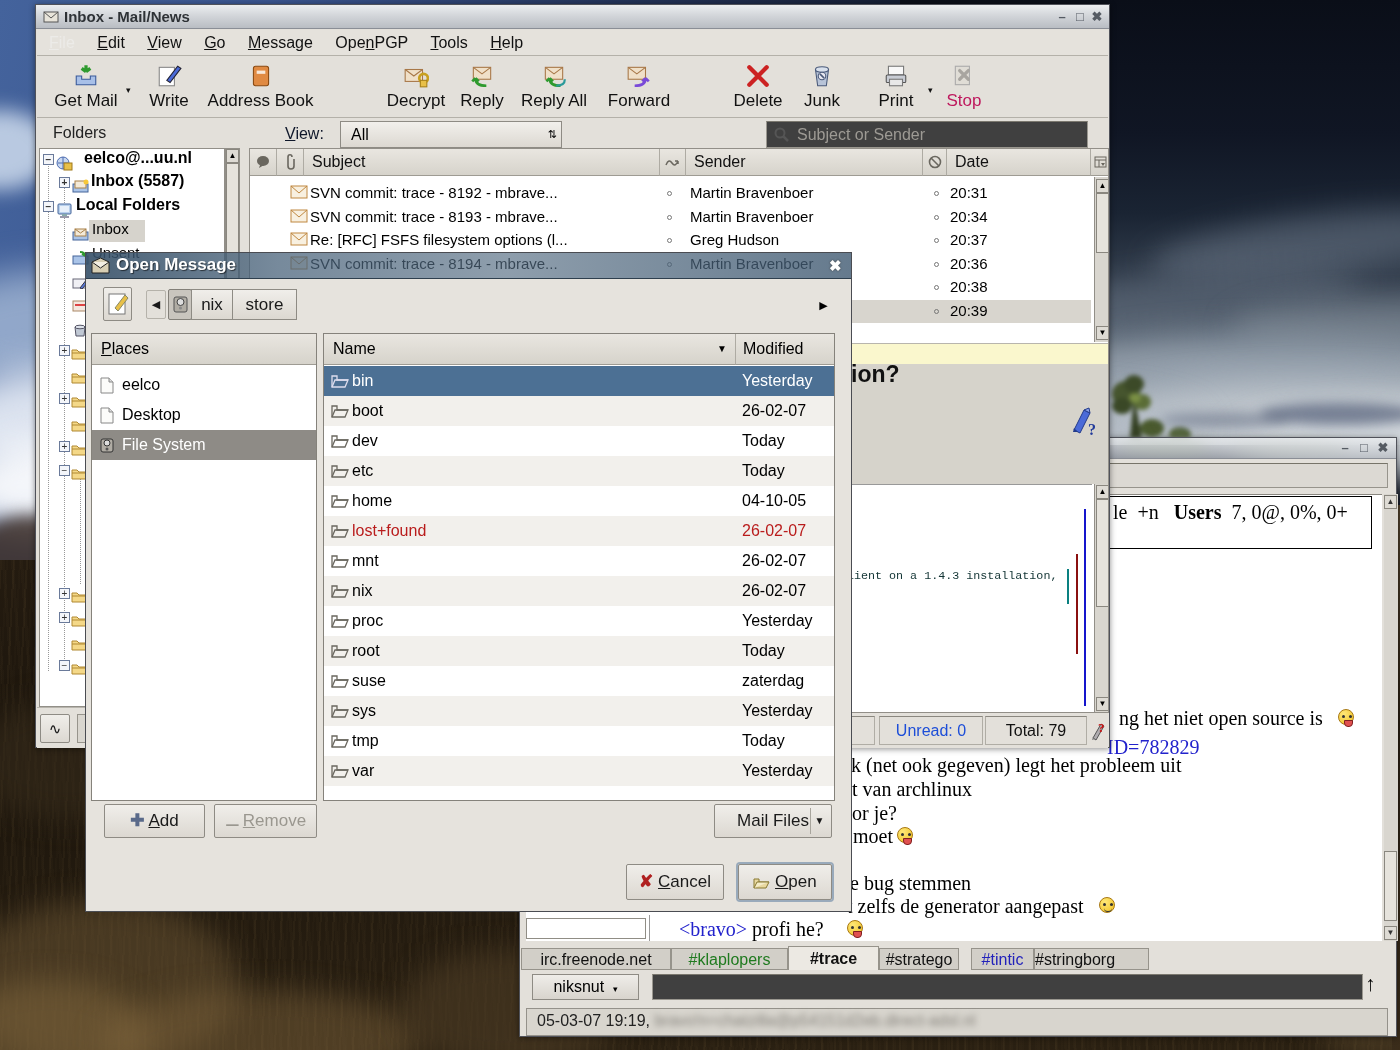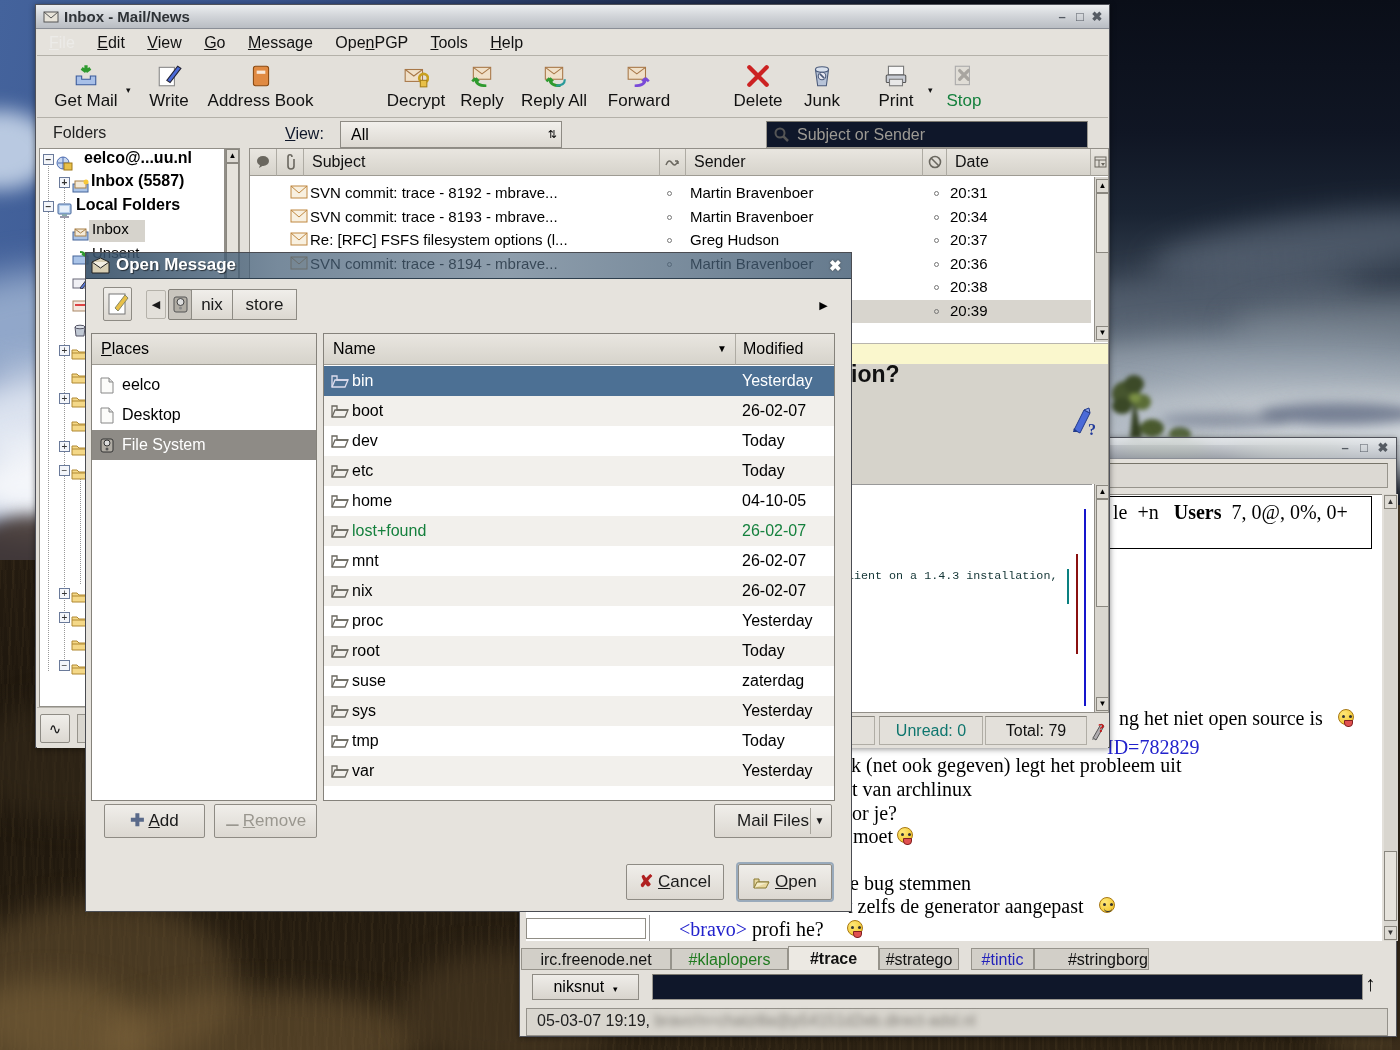--- a/index.html
+++ b/index.html
@@ -28,21 +28,21 @@
 .tbar { position:absolute; left:0; top:0; right:0; height:24px;
   background:linear-gradient(180deg,#eceef0 0%,#d3d6da 45%,#b9bdc3 100%);
   border-bottom:1px solid #8a8e96; }
 .tbar .ttl { font-weight:bold; font-size:15px; color:#2e3236; position:absolute; top:3px; }
 .wbtn { position:absolute; top:5px; width:14px; height:14px; color:#555b63; font-weight:bold; font-size:13px; line-height:13px; text-align:center; }
 .bluebar { background:linear-gradient(90deg,rgba(53,79,103,.90) 0%,rgba(71,97,121,.74) 25%,rgba(83,107,129,.66) 55%,rgba(63,89,113,.80) 100%); border-bottom:1px solid #2e3f4e; }
 .bluebar .ttl { color:#fff; text-shadow:1px 1px 1px rgba(0,0,0,.6); }
 
 
 .btn { position:absolute; background:linear-gradient(180deg,#f0eeea,#dcd8d1); border:1px solid #8e8b84; border-radius:2px; font-size:15px; color:#1a1a1a; text-align:center; }
-.sunken { border:1px solid #9a978f; border-top-color:#7b786f; background:#0f172a; }
+.sunken { border:1px solid #9a978f; border-top-color:#7b786f; background:#404040; }
 u.k { text-decoration:underline; }
 .tbi { position:absolute; top:6px; text-align:center; }
 .tbi svg { width:26px; height:26px; display:block; margin:0 auto; }
 .tbi span { display:block; margin-top:2px; }
 .trow { position:absolute; left:0; height:23px; font-size:15px; color:#000; white-space:nowrap; }
 .trow .exp { position:absolute; width:11px; height:11px; top:5px; border:1px solid #6a7a9a; background:#f4f6fa; font-size:10px; line-height:9px; text-align:center; color:#333; }
 .mrow { position:absolute; left:0; right:0; height:23px; font-size:15px; color:#000; white-space:nowrap; }
 .hdrcell { position:absolute; top:0; height:27px; background:linear-gradient(180deg,#e9e6e0,#d6d3cb); border-right:1px solid #aeaba3; border-bottom:1px solid #9e9b93; font-size:16px; color:#111; line-height:26px; }
 .dot { position:absolute; width:5px; height:5px; border-radius:50%; border:1px solid #777; top:9px; }
 .env { position:absolute; top:3px; }
@@ -131,21 +131,21 @@
 
   <div class="abs" style="left:6px;top:480px;width:120px;height:21px;background:#fff;border:1px solid #908d85;"></div>
   <div class="abs" style="left:129px;top:477px;width:1px;height:26px;background:#999;"></div>
 
   <div class="abs" style="left:0px;top:508px;right:0;height:24px;font-size:16px;color:#111;">
     <div class="abs" style="left:1px;top:2px;width:150px;height:22px;background:#d2cfc8;border:1px solid #96938b;text-align:center;line-height:21px;">irc.freenode.net</div>
     <div class="abs" style="left:151px;top:2px;width:117px;height:22px;background:#d2cfc8;border:1px solid #96938b;text-align:center;line-height:21px;color:#1f7a1f;">#klaplopers</div>
     <div class="abs" style="left:268px;top:0px;width:91px;height:24px;background:#ece9e3;border:1px solid #96938b;border-bottom:none;text-align:center;line-height:23px;font-weight:bold;">#trace</div>
     <div class="abs" style="left:359px;top:2px;width:80px;height:22px;background:#d2cfc8;border:1px solid #96938b;text-align:center;line-height:21px;">#stratego</div>
     <div class="abs" style="left:451px;top:2px;width:63px;height:22px;background:#d2cfc8;border:1px solid #96938b;text-align:center;line-height:21px;color:#2222bb;">#tintic</div>
-    <div class="abs" style="left:514px;top:2px;width:115px;height:22px;background:#d2cfc8;border:1px solid #96938b;text-align:right;line-height:21px;">#stringborg</div>
+    <div class="abs" style="left:514px;top:2px;width:115px;height:22px;background:#d2cfc8;border:1px solid #96938b;text-align:left;line-height:21px;">#stringborg</div>
   </div>
 
   <div class="abs" style="left:0;top:534px;right:0;height:30px;">
     <div class="abs" style="left:12px;top:2px;width:107px;height:26px;background:linear-gradient(180deg,#efede9,#d8d4cd);border:1px solid #8e8b84;font-size:16px;text-align:center;line-height:24px;">niksnut &nbsp;<span style="font-size:9px;">▾</span></div>
     <div class="abs sunken" style="left:132px;top:2px;width:711px;height:26px;"></div>
     <div class="abs" style="left:845px;top:0px;font-size:21px;font-weight:bold;color:#000;">↑</div>
   </div>
 
   <div class="abs" style="left:6px;top:570px;right:8px;height:28px;background:#d8d5ce;border:1px solid #94918a;font-size:16px;color:#222;line-height:24px;white-space:nowrap;">
     <span style="margin-left:10px;">05-03-07 19:19,</span>
@@ -250,21 +250,21 @@
       </div>
     <div class="tbi" style="left:837px;width:44px;">
         <svg viewBox="0 0 24 24">
           <rect x="5" y="3" width="14" height="8" fill="#f8f8f8" stroke="#777"></rect>
           <rect x="3" y="11" width="18" height="7" rx="1" fill="#c8ccd4" stroke="#555"></rect>
           <rect x="6" y="15" width="12" height="6" fill="#e8e8e8" stroke="#777"></rect>
         </svg>
         <span>Print</span>
       </div>
     <div class="abs" style="left:891px;top:28px;font-size:9px;">▾</div>
-    <div class="tbi" style="left:905px;width:44px;color:#15803d;">
+    <div class="tbi" style="left:905px;width:44px;color:#be185d;">
         <svg viewBox="0 0 24 24">
           <rect x="4" y="3" width="13" height="17" fill="#e0ddd6" stroke="#aaa"></rect>
           <path d="M8 7 L16 15 M16 7 L8 15" stroke="#a8a5a0" stroke-width="3" stroke-linecap="round"></path>
         </svg>
         <span>Stop</span>
       </div>
   </div>
 
   <div class="abs" style="left:1px;top:114px;right:1px;height:32px;background:#e3e0da;">
     <span class="abs" style="left:16px;top:5px;font-size:16px;color:#222;text-align:center;">Folders</span>
@@ -408,21 +408,21 @@
   <div class="abs" style="left:189px;top:143px;width:15px;height:559px;background:#d9d6cf;border:1px solid #928f88;">
     <div class="abs" style="left:0;top:0;width:13px;height:14px;background:#dedbd4;border:1px solid #8a877f;text-align:center;font-size:8px;line-height:12px;">▲</div>
     <div class="abs" style="left:0;top:14px;width:13px;height:230px;background:#e6e3dc;border:1px solid #8a877f;"></div>
     <div class="abs" style="left:0;bottom:0;width:13px;height:14px;background:#dedbd4;border:1px solid #8a877f;text-align:center;font-size:8px;line-height:12px;">▼</div>
   </div>
 
   <div class="abs" style="left:1px;top:702px;right:1px;height:41px;background:#e3e0da;border-top:1px solid #b8b5ad;">
     <div class="btn" style="left:3px;top:6px;width:30px;height:29px;font-size:15px;line-height:27px;">∿</div>
     <div class="abs" style="left:40px;top:6px;width:130px;height:29px;background:#d9d6cf;border:1px solid #97948c;"></div>
     <div class="abs" style="left:200px;top:8px;width:638px;height:29px;border:1px solid #b0ada5;border-top-color:#8a877f;"></div>
-    <div class="abs" style="left:842px;top:8px;width:104px;height:29px;border:1px solid #b0ada5;border-top-color:#8a877f;font-size:16px;text-align:center;line-height:27px;color:#0f766e;">Unread: 0</div>
+    <div class="abs" style="left:842px;top:8px;width:104px;height:29px;border:1px solid #b0ada5;border-top-color:#8a877f;font-size:16px;text-align:center;line-height:27px;color:#1d4ed8;">Unread: 0</div>
     <div class="abs" style="left:948px;top:8px;width:102px;height:29px;border:1px solid #b0ada5;border-top-color:#8a877f;font-size:16px;text-align:center;line-height:27px;color:#111;">Total: 79</div>
     <svg class="abs" style="left:1052px;top:10px;" width="18" height="24" viewBox="0 0 18 24">
         <path d="M4 20 L12 6 L15 8 L7 22 Z" fill="#b0adb0" stroke="#555"></path>
         <path d="M3 22 L6 21 L4 19 Z" fill="#777"></path>
         <text x="9" y="14" font-size="13" font-weight="bold" fill="#cc1111" font-family="Liberation Serif">?</text>
       </svg>
   </div>
 
   <div class="abs" id="mpane" style="left:213px;top:143px;width:860px;height:565px;background:#fff;border:1px solid #928f88;overflow:hidden;">
 
@@ -597,21 +597,21 @@
               <path d="M1 13 L4 6 L17 6" fill="none" stroke="#6a675f" stroke-width="1.3"></path>
             </svg><span style="margin-left:28px;">dev</span><span class="abs" style="left:418px;">Today</span></div>
           <div class="srow" style="top:122px;background:#f2f0ec;color:#000;"><svg class="fico" style="left:7px;top:8px;" width="18" height="14" viewBox="0 0 18 14">
               <path d="M1 2 L1 13 L14 13 L17 6 L6 6 L6 2 Z" fill="none" stroke="#6a675f" stroke-width="1.3"></path>
               <path d="M1 13 L4 6 L17 6" fill="none" stroke="#6a675f" stroke-width="1.3"></path>
             </svg><span style="margin-left:28px;">etc</span><span class="abs" style="left:418px;">Today</span></div>
           <div class="srow" style="top:152px;background:#fff;color:#000;"><svg class="fico" style="left:7px;top:8px;" width="18" height="14" viewBox="0 0 18 14">
               <path d="M1 2 L1 13 L14 13 L17 6 L6 6 L6 2 Z" fill="none" stroke="#6a675f" stroke-width="1.3"></path>
               <path d="M1 13 L4 6 L17 6" fill="none" stroke="#6a675f" stroke-width="1.3"></path>
             </svg><span style="margin-left:28px;">home</span><span class="abs" style="left:418px;">04-10-05</span></div>
-          <div class="srow" style="top:182px;background:#f2f0ec;color:#15803d;"><svg class="fico" style="left:7px;top:8px;" width="18" height="14" viewBox="0 0 18 14">
+          <div class="srow" style="top:182px;background:#f2f0ec;color:#b91c1c;"><svg class="fico" style="left:7px;top:8px;" width="18" height="14" viewBox="0 0 18 14">
               <path d="M1 2 L1 13 L14 13 L17 6 L6 6 L6 2 Z" fill="none" stroke="#6a675f" stroke-width="1.3"></path>
               <path d="M1 13 L4 6 L17 6" fill="none" stroke="#6a675f" stroke-width="1.3"></path>
             </svg><span style="margin-left:28px;">lost+found</span><span class="abs" style="left:418px;">26-02-07</span></div>
           <div class="srow" style="top:212px;background:#fff;color:#000;"><svg class="fico" style="left:7px;top:8px;" width="18" height="14" viewBox="0 0 18 14">
               <path d="M1 2 L1 13 L14 13 L17 6 L6 6 L6 2 Z" fill="none" stroke="#6a675f" stroke-width="1.3"></path>
               <path d="M1 13 L4 6 L17 6" fill="none" stroke="#6a675f" stroke-width="1.3"></path>
             </svg><span style="margin-left:28px;">mnt</span><span class="abs" style="left:418px;">26-02-07</span></div>
           <div class="srow" style="top:242px;background:#f2f0ec;color:#000;"><svg class="fico" style="left:7px;top:8px;" width="18" height="14" viewBox="0 0 18 14">
               <path d="M1 2 L1 13 L14 13 L17 6 L6 6 L6 2 Z" fill="none" stroke="#6a675f" stroke-width="1.3"></path>
               <path d="M1 13 L4 6 L17 6" fill="none" stroke="#6a675f" stroke-width="1.3"></path>

